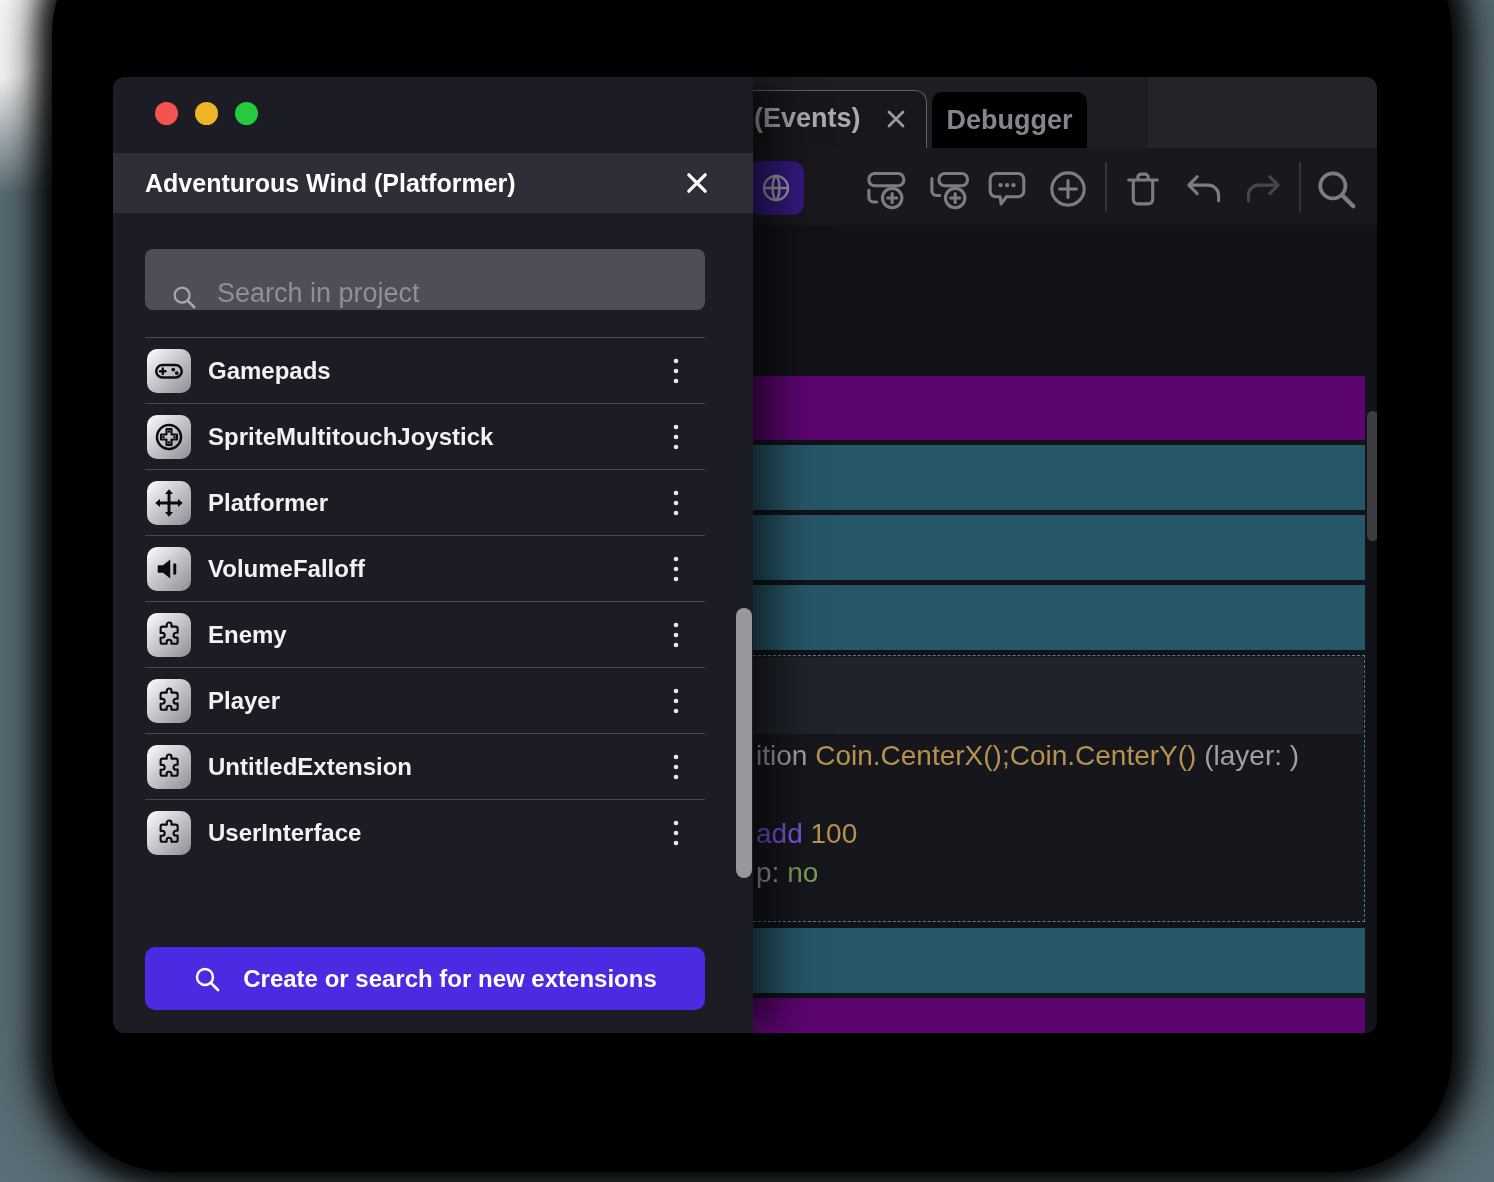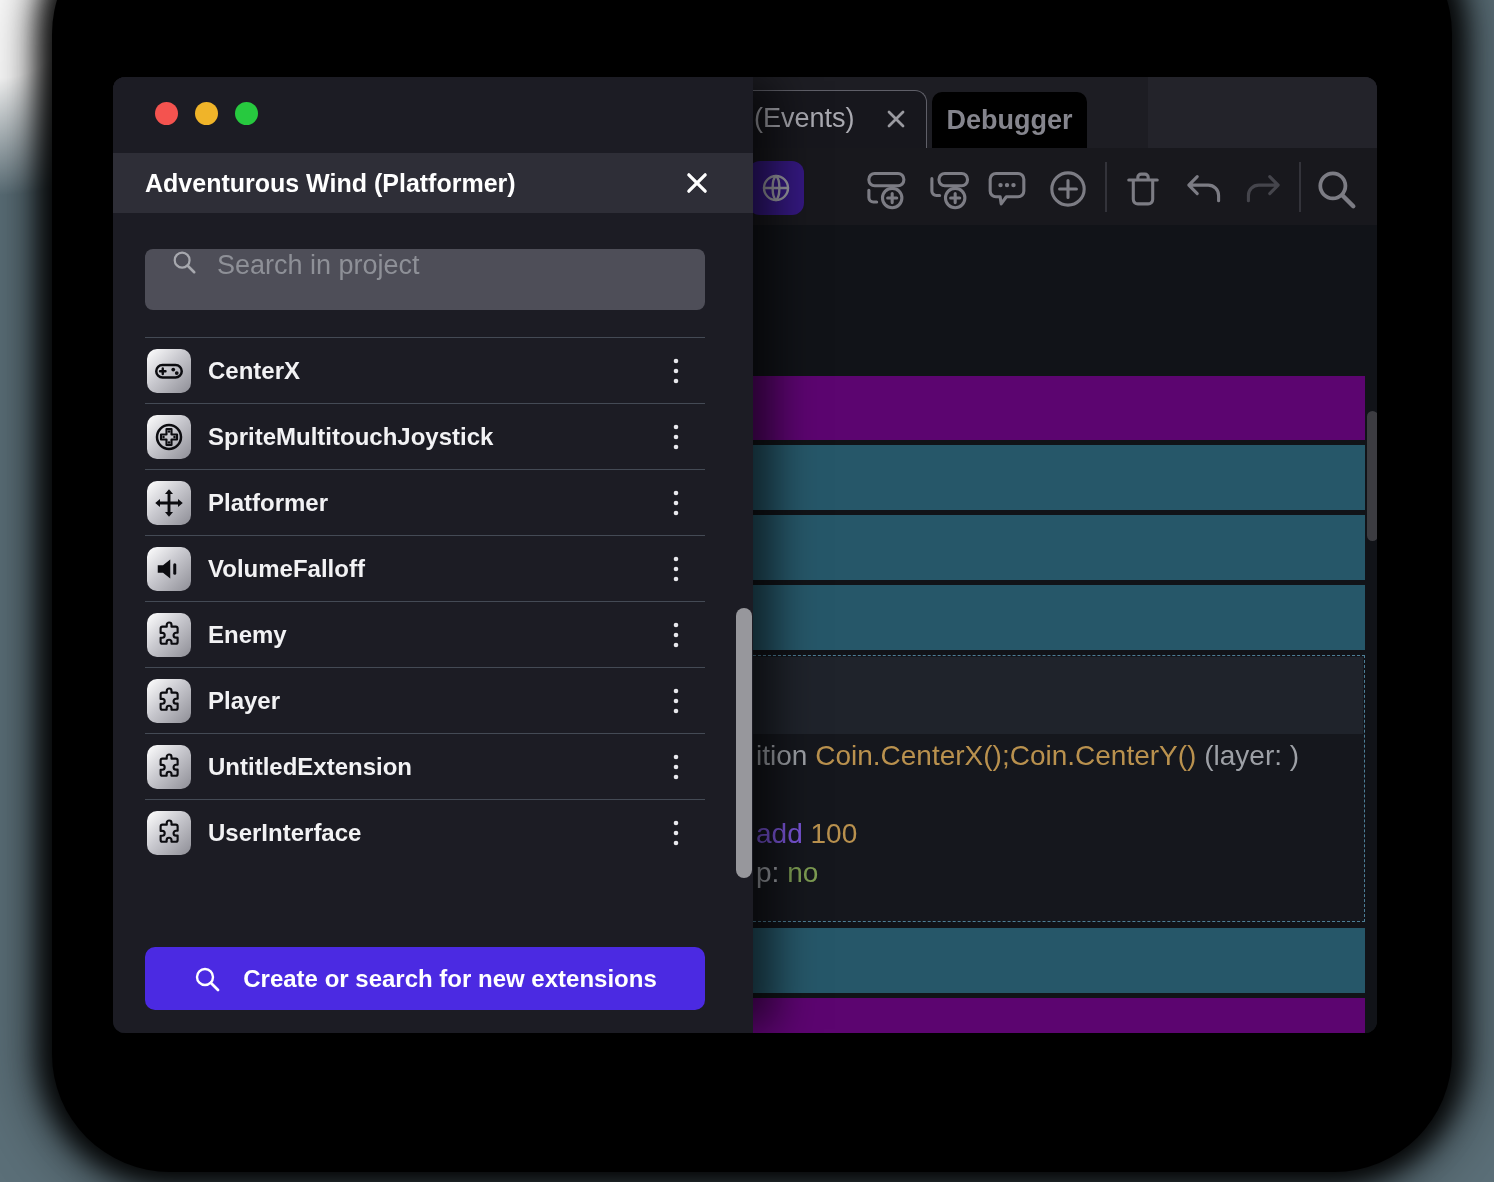--- a/index.html
+++ b/index.html
@@ -22,21 +22,21 @@
   }
   
   .tabbar{position:absolute;left:0;top:0;width:100%;height:71px;background:#1d1d23;}
   .tab-active{
     position:absolute;left:587px;top:13px;width:227px;height:58px;
     background:#17171d;border:1.5px solid #5f5f68;border-bottom:none;
     border-radius:12px 12px 0 0;box-sizing:border-box;
   }
   .tab-active .tab-label{
     position:absolute;left:53px;top:0;height:55px;display:flex;align-items:center;
-    font-size:27px;color:#a9a9b0;font-weight:400;white-space:nowrap;
+    font-size:27px;color:#a9a9b0;font-weight:700;white-space:nowrap;
   }
   .tab-close{position:absolute;right:18px;top:16px;width:24px;height:24px;color:#9a9aa0;cursor:pointer;}
   .tab-inactive{
     position:absolute;left:819px;top:15px;width:155px;height:56px;background:#000000;
     border-radius:10px 10px 0 0;display:flex;align-items:center;justify-content:center;
     font-size:27px;color:#85858d;font-weight:600;
   }
   .tab-rightzone{position:absolute;left:1035px;top:0;width:229px;height:71px;background:#23232a;}
   
   .toolbar{position:absolute;left:0;top:71px;width:100%;height:77px;background:#18181d;}
@@ -63,21 +63,21 @@
   }
   .traffic{position:absolute;top:25px;width:23px;height:23px;border-radius:50%;}
   .panel-header{position:absolute;left:0;top:76px;width:100%;height:60px;background:#2e2e37;}
   .panel-title{
     position:absolute;left:32px;top:0;height:60px;display:flex;align-items:center;
     font-size:25px;font-weight:700;color:#ffffff;
   }
   .panel-close{position:absolute;right:42px;top:16px;width:28px;height:28px;color:#fff;cursor:pointer;}
   .searchbox{
     position:absolute;left:32px;top:172px;width:560px;height:61px;background:#4e4e58;
-    border-radius:8px;display:flex;align-items:flex-start;
+    border-radius:8px;display:flex;align-items:flex-end;
   }
   .searchbox .s-icon{width:26px;height:26px;margin-left:26px;color:#a7a8ae;flex:none;}
   .searchbox input{
     flex:1;background:transparent;border:none;outline:none;margin-left:18px;
     font-size:27px;color:#e8e8ec;font-family:"Liberation Sans",sans-serif;
   }
   .searchbox input::placeholder{color:#8e9097;opacity:1;}
   .list{position:absolute;left:32px;top:260px;width:560px;}
   .ext-row{position:relative;height:66px;border-top:1px solid #444a55;box-sizing:border-box;cursor:pointer;}
   .ext-row:first-child{border-top:1px solid #444a55;}
@@ -243,21 +243,21 @@
           <span class="tile">
             <svg viewBox="0 0 24 24" width="100%" height="100%" fill="none" stroke="currentColor" stroke-width="2.4" stroke-linecap="round" stroke-linejoin="round">
               <rect x="1.8" y="7.2" width="20.4" height="10" rx="5" stroke-width="2"></rect>
               <path d="M7 10v4.4M4.8 12.2h4.4" stroke-width="1.9"></path>
               <g fill="currentColor" stroke="none">
                 <circle cx="15.4" cy="10.8" r="1.5"></circle>
                 <circle cx="18.2" cy="13.6" r="1.5"></circle>
               </g>
             </svg>
           </span>
-          <span class="ext-label">CenterX</span>
+          <span class="ext-label">Gamepads</span>
           <span class="ext-kebab">
             <svg viewBox="0 0 10 28" width="100%" height="100%" fill="none" stroke="currentColor" stroke-width="2.4" stroke-linecap="round" stroke-linejoin="round">
               <g fill="currentColor" stroke="none">
                 <circle cx="5" cy="4" r="2.3"></circle>
                 <circle cx="5" cy="14" r="2.3"></circle>
                 <circle cx="5" cy="24" r="2.3"></circle>
               </g>
             </svg>
           </span>
         </div>

